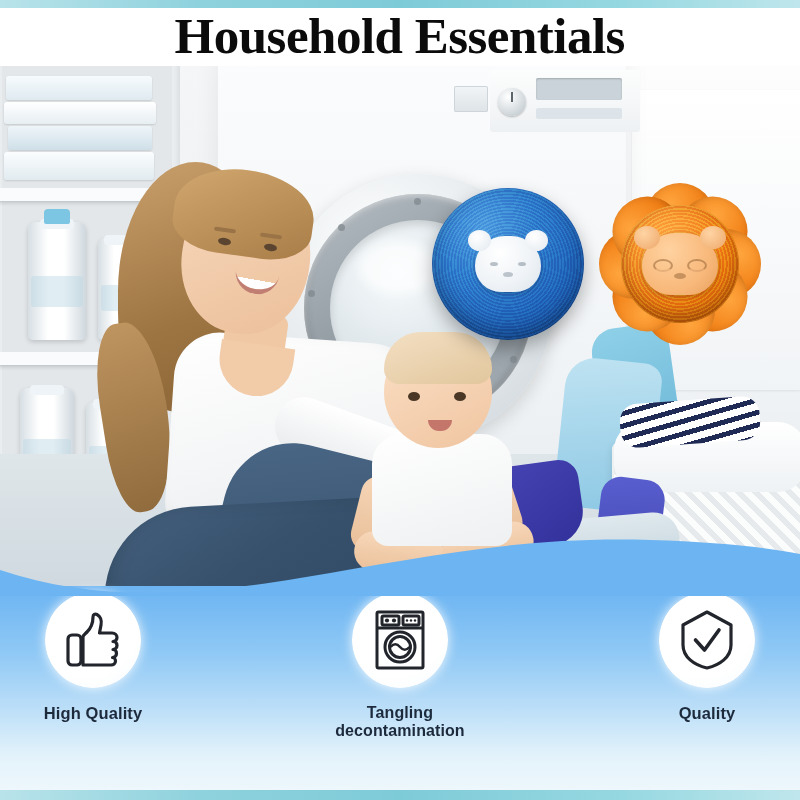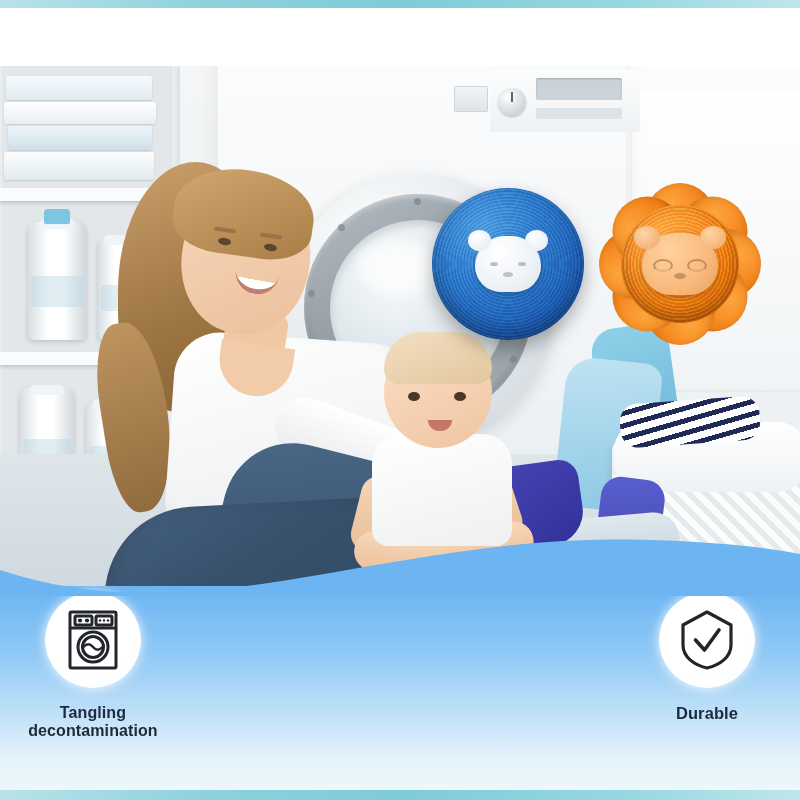--- a/index.html
+++ b/index.html
@@ -261,20 +261,23 @@
               font-size:16.5px;font-weight:600;line-height:1.12;letter-spacing:.1px;}
   .feat.wide .feat-label{font-size:16px;}
 </style>
 </head>
 <body>
 
 <div id="page">
 
   <div class="rail top"></div>
 
+  <div class="title-band">
+    <h1>Household Essentials</h1>
+  </div>
 
   <div class="photo">
     <div class="wall"></div>
 
     <div class="shelf-unit">
       <div class="shelf-back s1"></div>
       <div class="shelf-back s2"></div>
       <div class="shelf-back s3"></div>
       <div class="towel t1"></div>
       <div class="towel t2"></div>
@@ -410,20 +413,34 @@
   </div>
 
   <svg class="wave" viewBox="0 0 800 70" preserveAspectRatio="none">
     <path d="M0,44 C90,74 180,72 300,52 C420,32 520,10 650,14 C720,16 770,22 800,28 L800,70 L0,70 Z" fill="#6cb4f2"></path>
   </svg>
 
   <div class="features">
     <div class="feat-row">
 
 
+      <div class="feat">
+        <div class="bubble">
+          <svg width="56" height="58" viewBox="0 0 56 58">
+            <g fill="none" stroke="#22252b" stroke-width="3.2" stroke-linejoin="round" stroke-linecap="round">
+              <rect x="3" y="24" width="13" height="30" rx="4"></rect>
+              <path d="M18,54 V26 C18,24 20,23 22,21 C26,17 28,12 28,6 C28,3.5 30,2.5 32,3.5
+                       C35,5 37,9 36,14 L34.5,22 H47 C50,22 52,24 52,26.5 C52,29 50,30.5 48,30.5
+                       C50.5,30.5 52,32 52,34.5 C52,37 50,38.5 48,38.5 C50,38.5 51.5,40 51.5,42.5
+                       C51.5,45 49.5,46.5 47.5,46.5 C49,46.5 50.5,48 50.5,50 C50.5,52.5 48.5,54 46,54 Z"></path>
+            </g>
+          </svg>
+        </div>
+        <div class="feat-label">High Quality</div>
+      </div>
 
       <div class="feat wide">
         <div class="bubble">
           <svg width="52" height="62" viewBox="0 0 52 62">
             <g fill="none" stroke="#22252b" stroke-width="3" stroke-linejoin="round">
               <rect x="3" y="3" width="46" height="56" rx="1.5"></rect>
               <line x1="3" y1="19" x2="49" y2="19"></line>
               <rect x="8" y="7" width="17" height="9" rx="1.5"></rect>
               <rect x="29" y="7" width="16" height="9" rx="1.5"></rect>
               <circle cx="13" cy="11.5" r="2.1" fill="#22252b" stroke="none"></circle>
@@ -446,20 +463,20 @@
 
       <div class="feat">
         <div class="bubble">
           <svg width="56" height="62" viewBox="0 0 56 62">
             <g fill="none" stroke="#22252b" stroke-width="3.2" stroke-linecap="round" stroke-linejoin="round">
               <path d="M28,3 L52,16 V36 C52,48 41,56 28,59 C15,56 4,48 4,36 V16 Z"></path>
               <path d="M16.5,31 L25.5,41 L40,21" stroke-width="3.6"></path>
             </g>
           </svg>
         </div>
-        <div class="feat-label">Durable</div>
+        <div class="feat-label">Quality</div>
       </div>
 
     </div>
   </div>
 
   <div class="rail bottom"></div>
 </div>
 
 </body></html>

